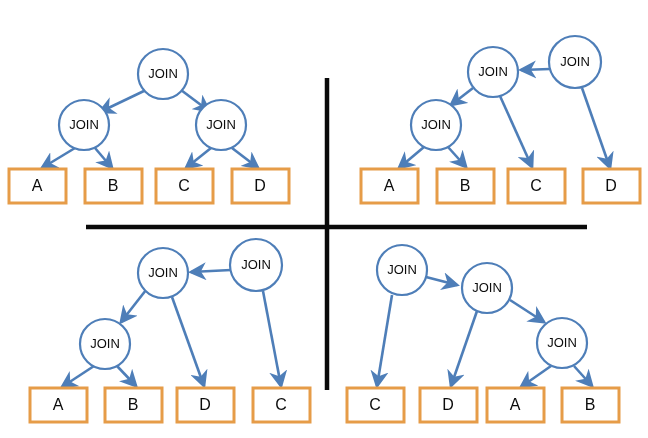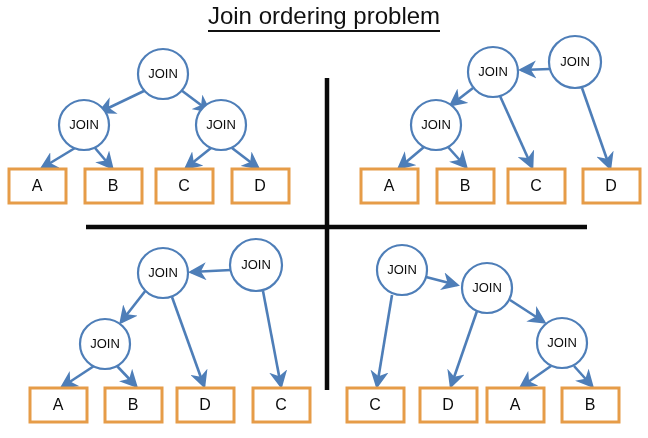--- a/index.html
+++ b/index.html
@@ -71,23 +71,20 @@
     stroke: #0a0a0a;
     stroke-width: 4.5;
     stroke-linecap: butt;
   }
 </style>
 </head>
 <body>
 
 <div id="stage">
 
-  <div id="title">
-    <span class="underlined">Join ordering problem</span>
-  </div>
 
   <svg class="diagram" viewBox="0 0 648 438">
     <defs>
       <marker id="arrow" viewBox="0 0 12 12" refX="10" refY="6" markerWidth="7" markerHeight="7" orient="auto-start-reverse">
         <path d="M 0 0 L 12 6 L 0 12 L 3.5 6 z" fill="#4E7EB8"></path>
       </marker>
     </defs>
 
     <g>
       <line class="divider" x1="327" y1="78" x2="327" y2="390"></line>

